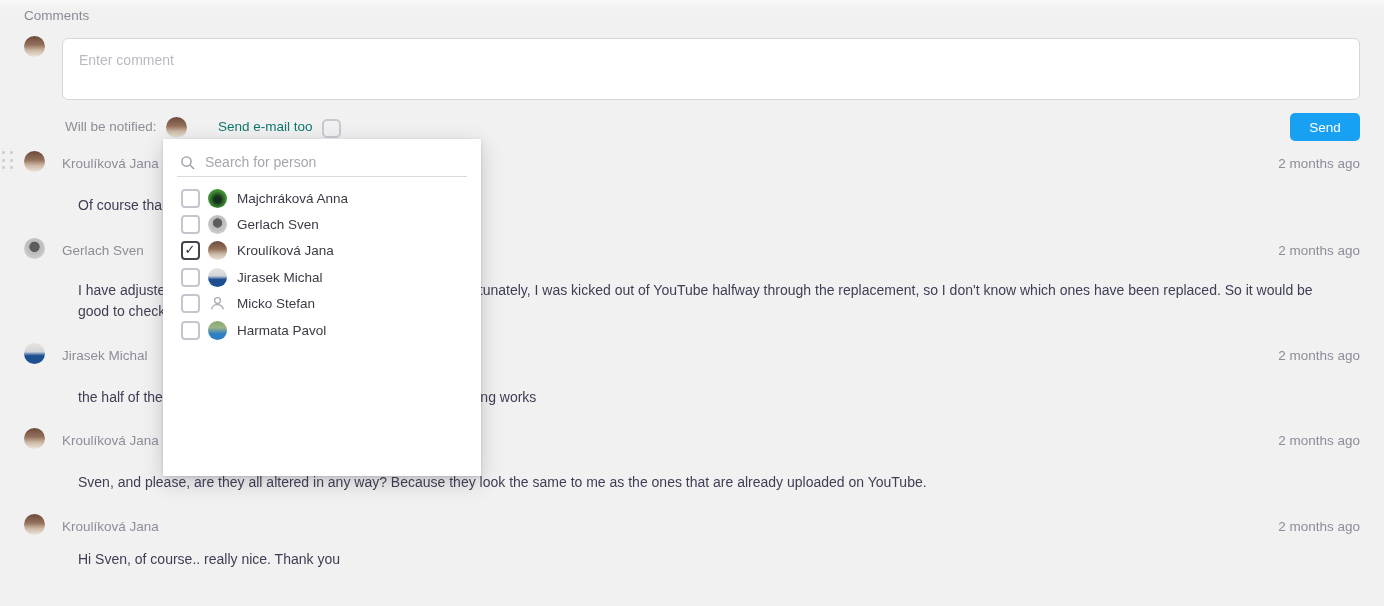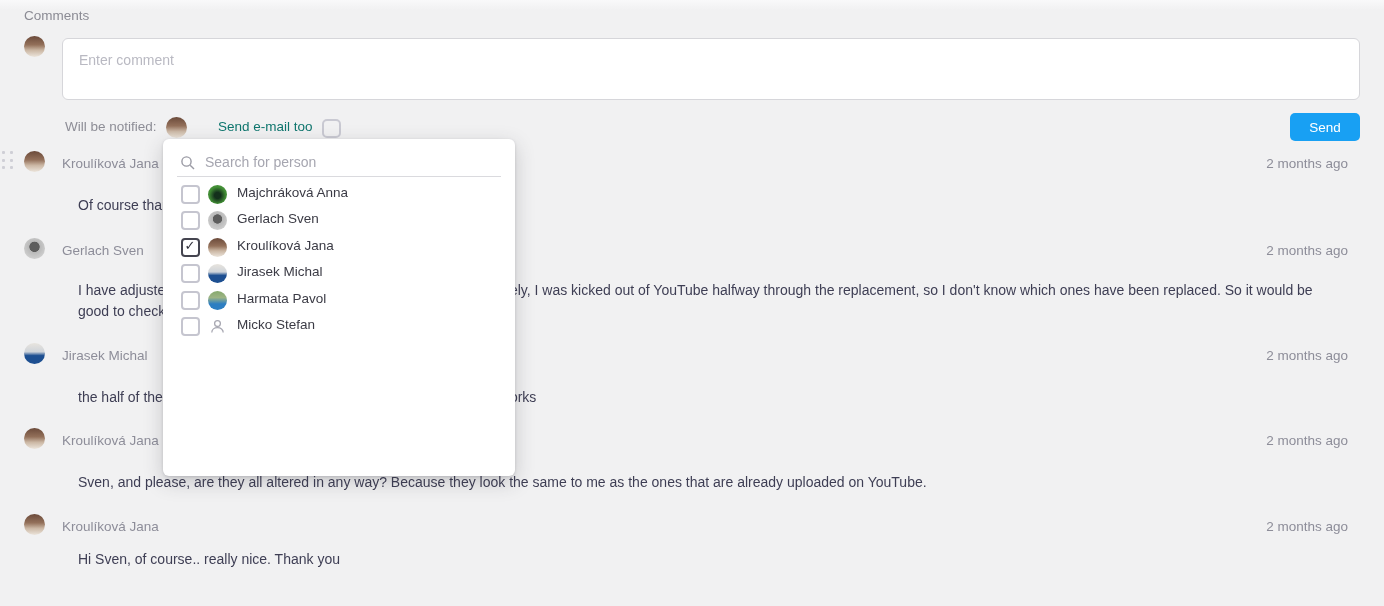--- a/index.html
+++ b/index.html
@@ -42,42 +42,42 @@
     border-radius:5px;background:transparent;}
   .send-btn{
     left:1290px;top:113px;width:70px;height:28px;border:none;border-radius:5px;
     color:#fff;font-size:13.5px;font-weight:normal;font-family:"Liberation Sans",sans-serif;
     cursor:pointer;
   }
 
   
   .c-avatar{left:24px;width:21px;height:21px;}
   .c-name{left:62px;font-size:13.5px;color:#8d8d99;}
-  .c-time{right:36px;font-size:13.5px;color:#8d8d99;}
+  .c-time{right:24px;font-size:13.5px;color:#8d8d99;}
   .c-text{left:78px;width:1244px;font-size:14px;line-height:21px;color:#3e3e54;}
   .drag-handle{
     left:2px;top:151px;display:inline-grid;
     grid-template-columns:3px 3px;gap:4.5px 4.5px;
   }
   .drag-handle i{width:3px;height:3px;border-radius:1px;background:#cfcfd6;}
 
   
   .popup{
-    left:163px;top:139px;width:352px;height:337px;background:#fff;border-radius:6px;
+    left:163px;top:139px;width:318px;height:337px;background:#fff;border-radius:0;
     box-shadow:0 1px 3px rgba(50,50,60,.18), 0 6px 20px rgba(50,50,60,.22);
   }
   .popup .search-icon{position:absolute;left:17px;top:16px;}
   .popup .search-input{
     position:absolute;left:40px;top:10px;width:240px;height:24px;border:none;outline:none;
     font-family:"Liberation Sans",sans-serif;font-size:14px;color:#3f3f55;background:transparent;
   }
   .popup .search-input::placeholder{color:#a6a6b0;}
   .popup .search-underline{position:absolute;left:14px;right:14px;top:37px;height:1px;background:#dadade;}
   .people{position:absolute;left:0;right:0;top:46px;}
-  .p-row{height:26.4px;display:flex;align-items:flex-start;padding-left:18px;cursor:pointer;}
+  .p-row{height:26.4px;display:flex;align-items:center;padding-left:18px;cursor:pointer;}
   .p-cb{width:15px;height:15px;border:2px solid #c5c5cf;border-radius:4px;margin-right:8px;
     position:relative;flex:0 0 auto;background:#fff;}
   .p-cb.on{border-color:#44444f;}
   .p-cb.on::after{content:"✓";position:absolute;left:1.5px;top:-1.5px;font-size:13px;color:#2f2f3a;}
   .p-av{width:19px;height:19px;margin-right:10px;}
   .p-name{font-size:13.5px;color:#3b3b45;}
 </style>
 </head>
 <body>
 
@@ -173,29 +173,29 @@
 
 
     <div class="p-row">
       <span class="p-cb"></span>
       <span class="avatar p-av av-michal"></span>
       <span class="p-name">Jirasek Michal</span>
     </div>
 
     <div class="p-row">
       <span class="p-cb"></span>
-      <span class="avatar p-av av-pavol"></span>
-      <span class="p-name">Harmata Pavol</span>
-    </div>
-
-    <div class="p-row">
-      <span class="p-cb"></span>
       <span class="avatar p-av av-placeholder">
         <svg width="17" height="17" viewBox="0 0 17 17" fill="none" stroke="#a8a8b2" stroke-width="1.3">
           <circle cx="8.5" cy="5.6" r="2.9"></circle>
             <path d="M2.8 14.6c0-3.1 2.5-5 5.7-5s5.7 1.9 5.7 5"></path>
         </svg>
       </span>
       <span class="p-name">Micko Stefan</span>
     </div>
 
+    <div class="p-row">
+      <span class="p-cb"></span>
+      <span class="avatar p-av av-pavol"></span>
+      <span class="p-name">Harmata Pavol</span>
+    </div>
+
   </div>
 </div>
 
 </body></html>

